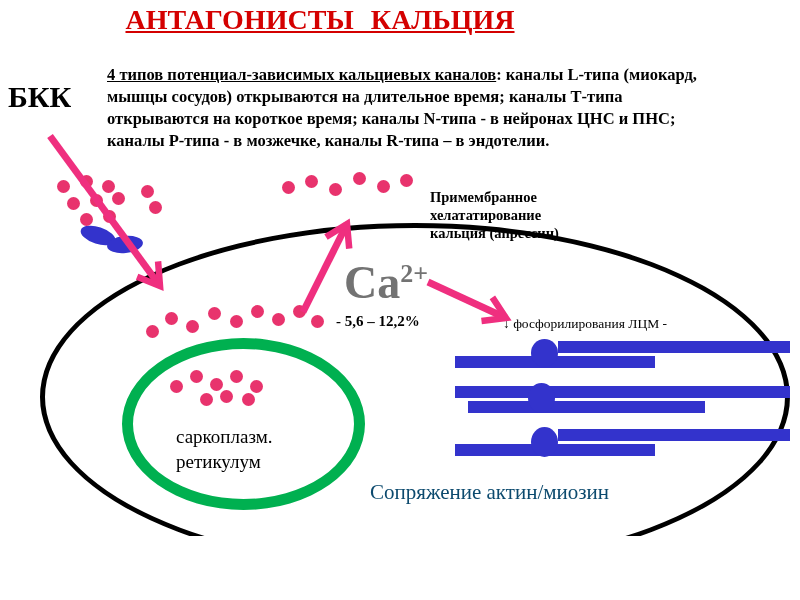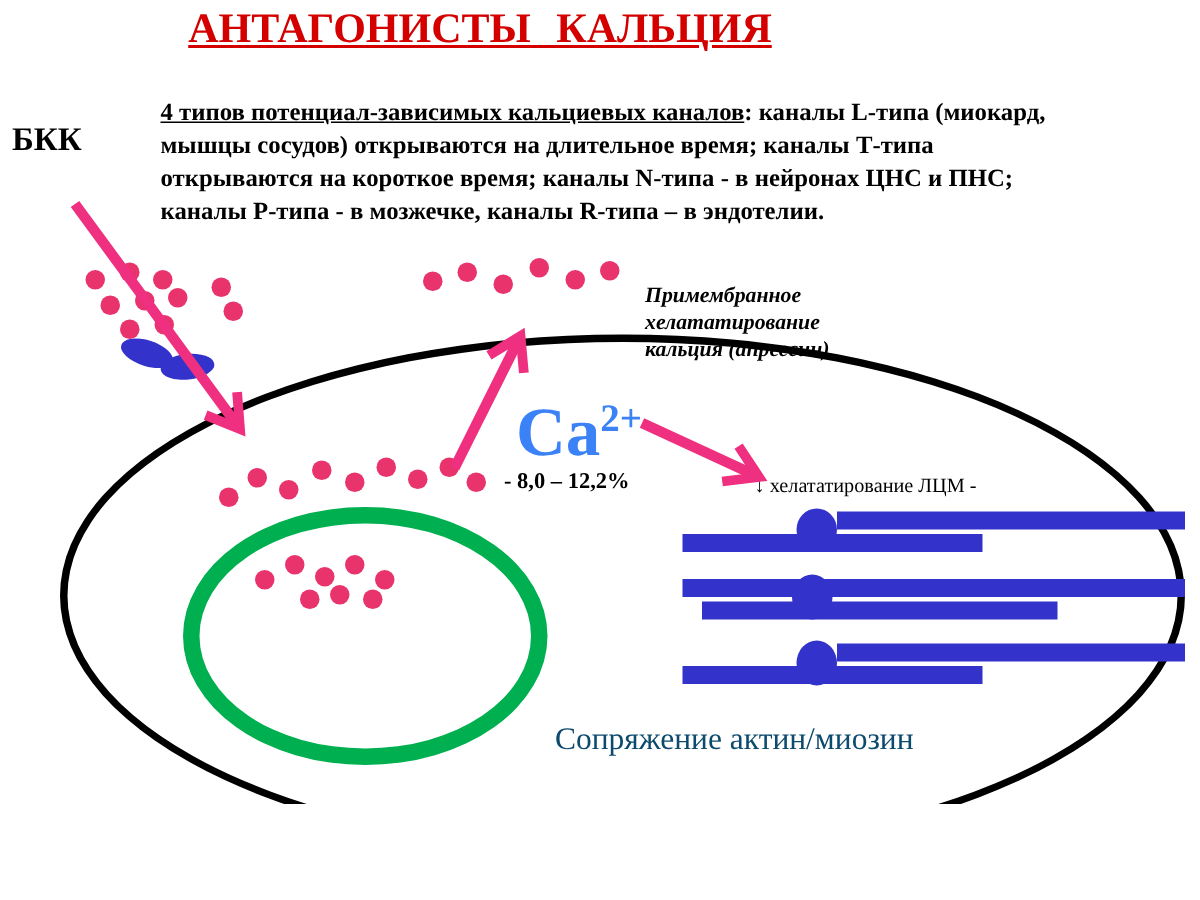--- a/index.html
+++ b/index.html
@@ -9,46 +9,46 @@
     --blue:#3333cc;
     --green:#00b050;
   }
   *{margin:0;padding:0;box-sizing:border-box;}
   body{background:#fff;font-family:"Liberation Serif",serif;}
   .slide{position:relative;width:800px;height:536px;background:#fff;overflow:hidden;}
 
   .title{position:absolute;left:60px;top:4px;width:520px;text-align:center;
     font-size:28px;font-weight:bold;color:var(--title-red);
     text-decoration:underline;word-spacing:10px;z-index:5;}
-  .bkk{position:absolute;left:8px;top:80px;font-size:22px;font-weight:bold;color:#000;z-index:5;}
+  .bkk{position:absolute;left:8px;top:80px;font-size:30px;font-weight:bold;color:#000;z-index:5;}
   .para{position:absolute;left:107px;top:64px;width:592px;font-size:16.5px;
     line-height:22px;font-weight:bold;color:#000;z-index:5;}
   .para .u{text-decoration:underline;}
 
   .cell-ellipse{position:absolute;left:40px;top:223px;width:750px;height:348px;
     border:5px solid #000;border-radius:50%;background:#fff;z-index:1;}
   .sr-ring{position:absolute;left:122px;top:338px;width:243px;height:172px;
     border:11px solid var(--green);border-radius:50%;z-index:2;}
   .naca{position:absolute;left:57px;top:336px;width:114px;height:114px;border-radius:50%;
     background:var(--blue);color:#fff;display:flex;align-items:center;justify-content:center;
     font-size:20px;font-weight:bold;z-index:3;}
   .sr-label{position:absolute;left:176px;top:424px;font-size:19px;color:#000;line-height:25px;z-index:5;}
 
   .dot{position:absolute;width:13px;height:13px;border-radius:50%;background:var(--ion-pink);z-index:4;}
   .mini-ell{position:absolute;width:36px;height:17px;border-radius:50%;background:var(--blue);z-index:4;}
 
   .bar{position:absolute;height:12px;background:var(--blue);z-index:2;}
   .head{position:absolute;border-radius:50%;background:var(--blue);z-index:3;}
 
-  .ca-big{position:absolute;left:344px;top:248px;color:#3b82f6;font-weight:bold;
-    font-size:46px;line-height:62px;z-index:5;}
+  .ca-big{position:absolute;left:344px;top:248px;color:#737373;font-weight:bold;
+    font-size:46px;line-height:52px;z-index:5;}
   .ca-big sup{font-size:26px;}
   .percent{position:absolute;left:336px;top:313px;font-size:15px;font-weight:bold;color:#000;z-index:5;}
   .chelation{position:absolute;left:430px;top:188px;width:130px;font-size:14.5px;font-weight:bold;
-    line-height:18px;color:#000;z-index:5;font-style:italic;}
+    line-height:18px;color:#000;z-index:5;}
   .phospho1{position:absolute;left:503px;top:262px;width:225px;font-size:13.5px;line-height:18px;color:#000;z-index:5;}
   .phospho2{position:absolute;left:503px;top:316px;width:240px;font-size:13.5px;color:#000;z-index:5;}
   .actin-label{position:absolute;left:370px;top:480px;font-size:21px;color:#0c4a6e;z-index:5;}
 
   .legend-dot{position:absolute;left:33px;top:559px;width:15px;height:15px;border-radius:50%;
     background:var(--ion-pink);z-index:5;}
   .legend-text{position:absolute;left:52px;top:550px;font-size:21px;color:#000;z-index:5;margin-left:40px;}
 
   .arrows{position:absolute;left:0;top:0;width:800px;height:600px;z-index:6;pointer-events:none;}
 </style>
@@ -58,20 +58,21 @@
 <div class="slide">
 
   <div class="title">АНТАГОНИСТЫ КАЛЬЦИЯ</div>
   <div class="bkk">БКК</div>
   <p class="para"><span class="u">4 типов потенциал-зависимых кальциевых каналов</span><span>: каналы L-типа (миокард, мышцы сосудов) открываются на длительное время; каналы Т-типа открываются на короткое время; каналы N-типа - в нейронах ЦНС и ПНС; каналы Р-типа - в мозжечке, каналы R-типа – в эндотелии.</span></p>
 
   <div class="cell-ellipse"></div>
 
   <div class="sr-ring"></div>
 
+  <div class="sr-label"><span>саркоплазм.</span><br><span>ретикулум</span></div>
 
   <div class="mini-ell" style="left:80px;top:227px;transform:rotate(18deg);"></div>
   <div class="mini-ell" style="left:107px;top:236px;transform:rotate(-6deg);"></div>
 
   <div class="dot" style="left:57px;top:180px;"></div>
   <div class="dot" style="left:80px;top:175px;"></div>
   <div class="dot" style="left:102px;top:180px;"></div>
   <div class="dot" style="left:67px;top:197px;"></div>
   <div class="dot" style="left:90px;top:194px;"></div>
   <div class="dot" style="left:112px;top:192px;"></div>
@@ -112,23 +113,23 @@
 
   <div class="bar" style="left:455px;top:386px;width:335px;"></div>
   <div class="bar" style="left:468px;top:401px;width:237px;"></div>
   <div class="head" style="left:528px;top:383px;width:27px;height:30px;"></div>
 
   <div class="bar" style="left:558px;top:429px;width:232px;"></div>
   <div class="bar" style="left:455px;top:444px;width:200px;"></div>
   <div class="head" style="left:531px;top:427px;width:27px;height:30px;"></div>
 
   <div class="ca-big"><span>Ca</span><sup>2+</sup></div>
-  <div class="percent">- 8,0 – 12,2%</div>
+  <div class="percent">- 5,6 – 12,2%</div>
   <div class="chelation">Примембранное хелататирование кальция (апрессин)</div>
-  <div class="phospho2">↓ хелататирование ЛЦМ -</div>
+  <div class="phospho2">↓ фосфорилирования ЛЦМ -</div>
   <div class="actin-label">Сопряжение актин/миозин</div>
 
   <div class="legend-dot"></div>
   <div class="legend-text"><span>- Ca</span><sup>2+</sup></div>
 
   <svg class="arrows" viewBox="0 0 800 600">
     <defs>
       <marker id="chev" markerUnits="userSpaceOnUse" markerWidth="36" markerHeight="36" refX="26" refY="17" orient="auto">
         <path d="M5,4 L26,17 L5,30" fill="none" stroke="#ef2f7f" stroke-width="6.5"></path>
       </marker>

